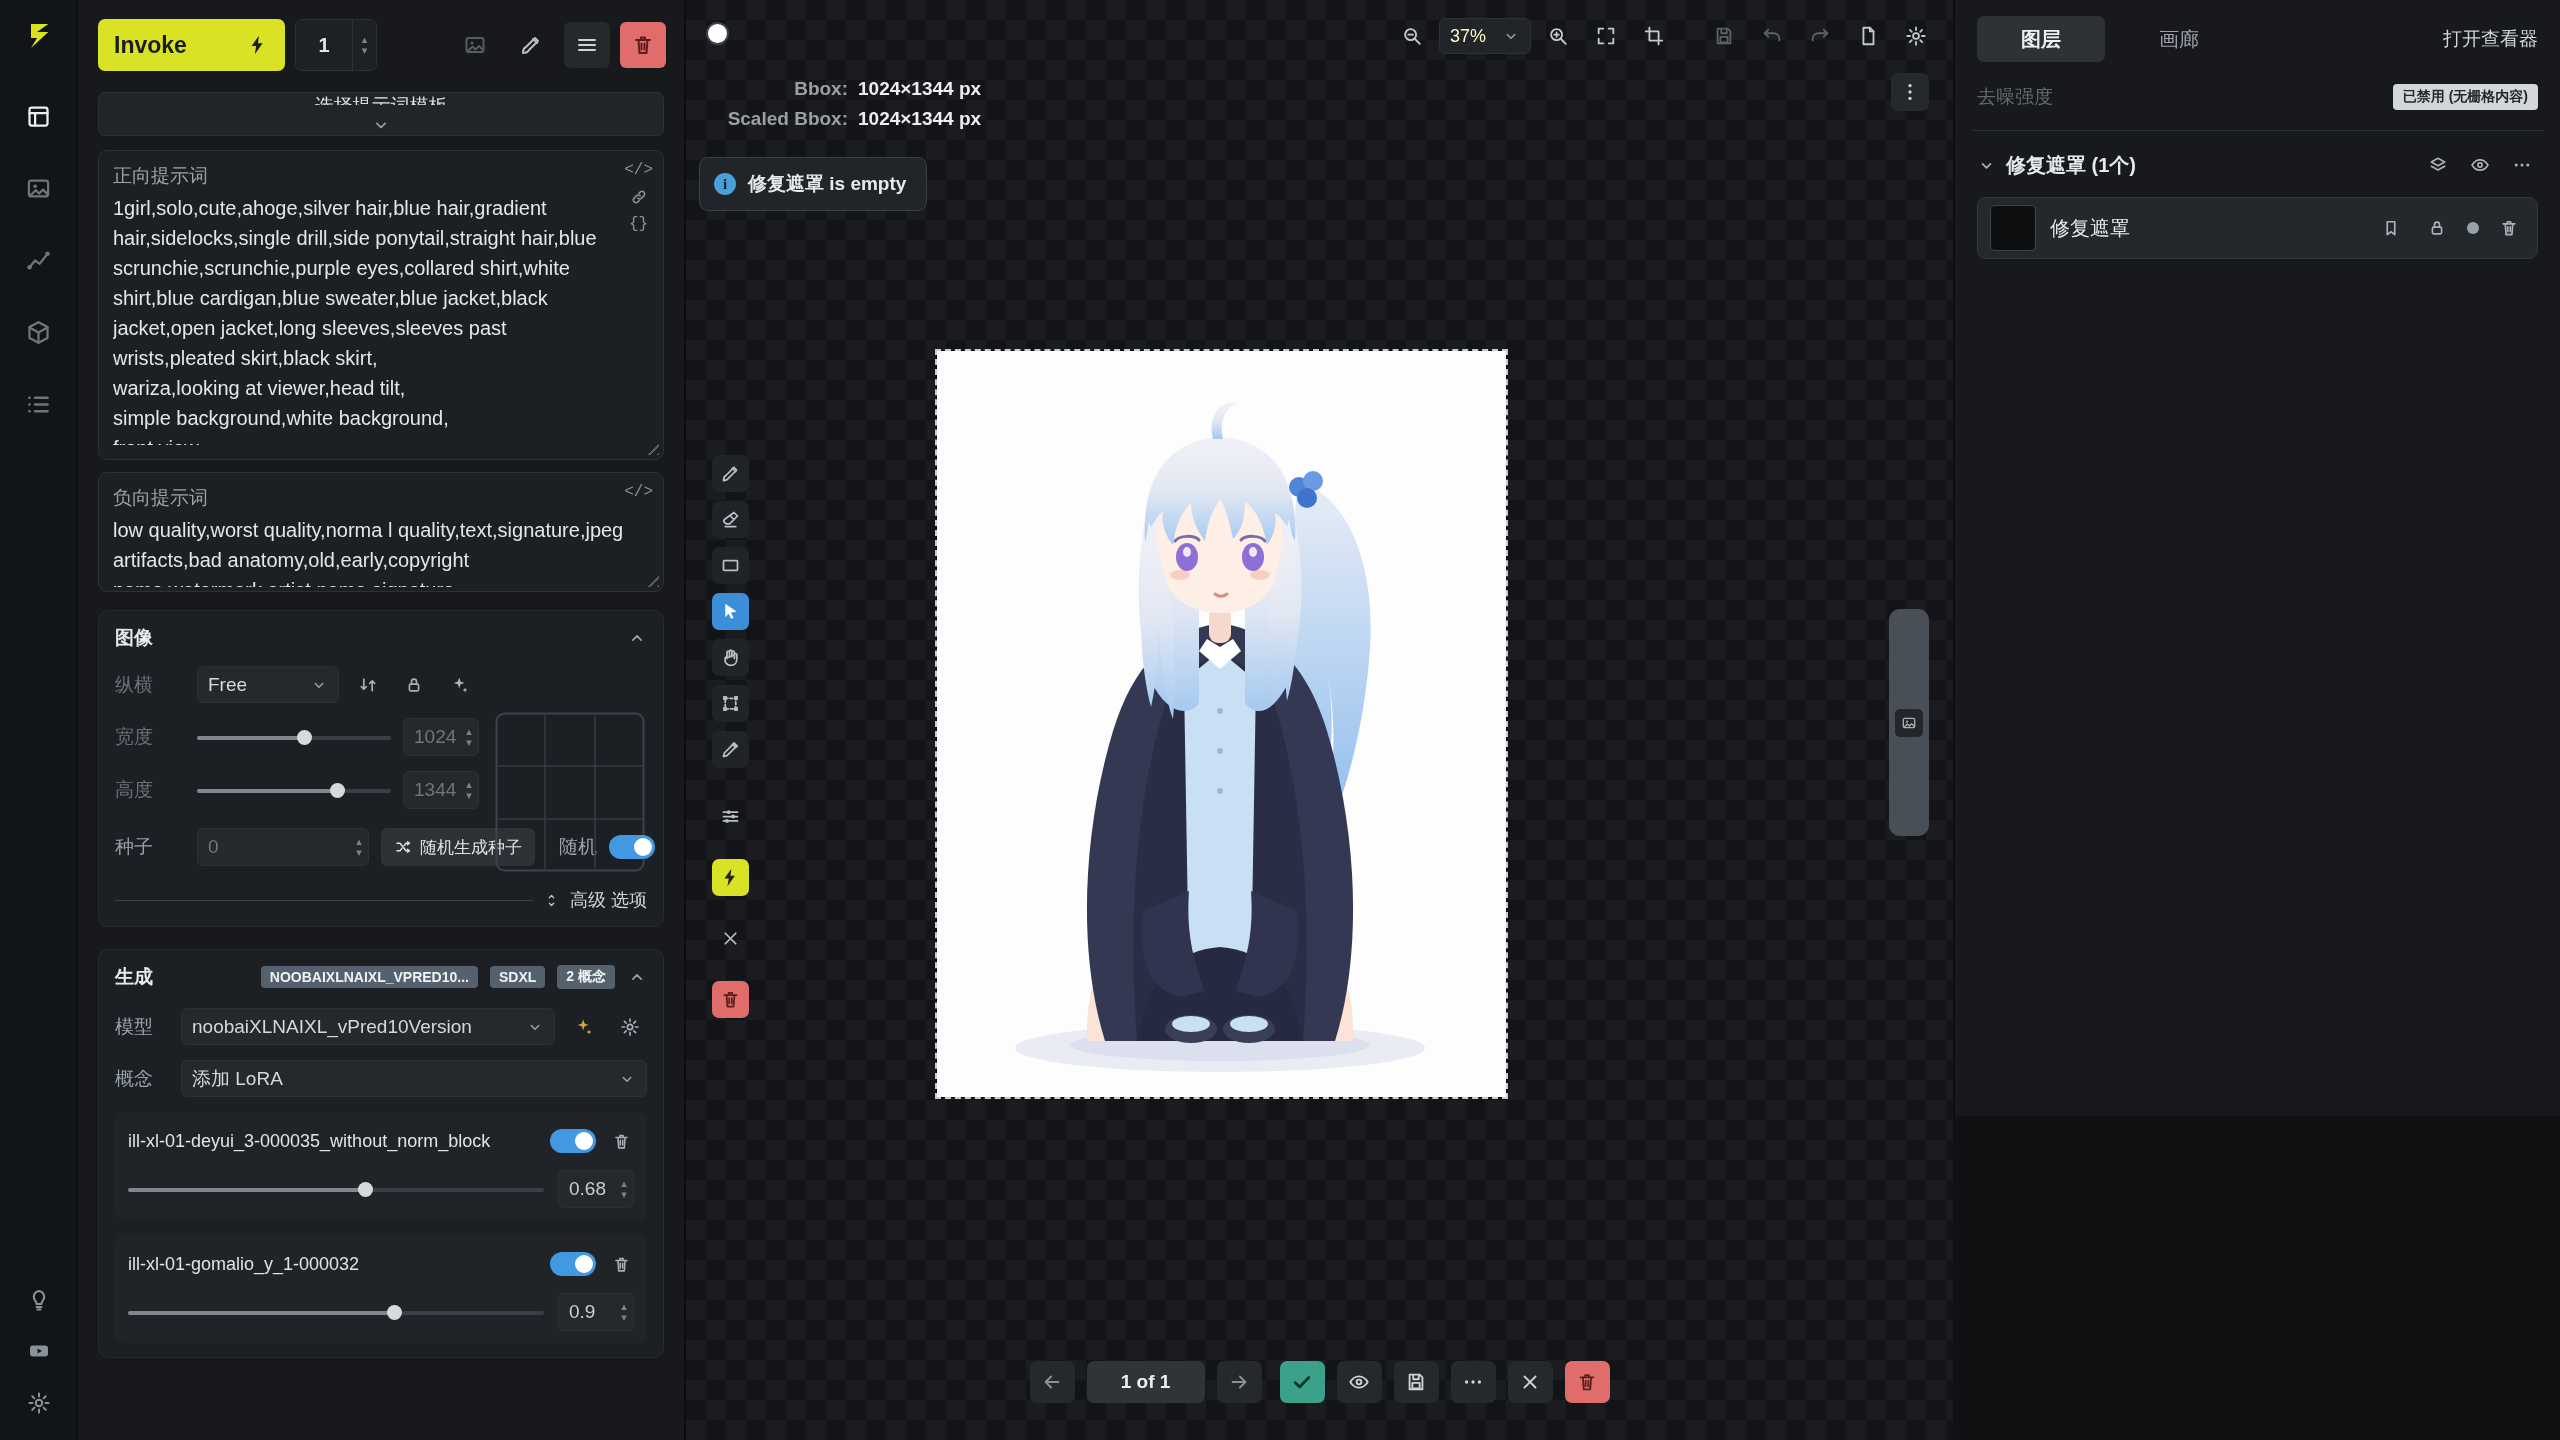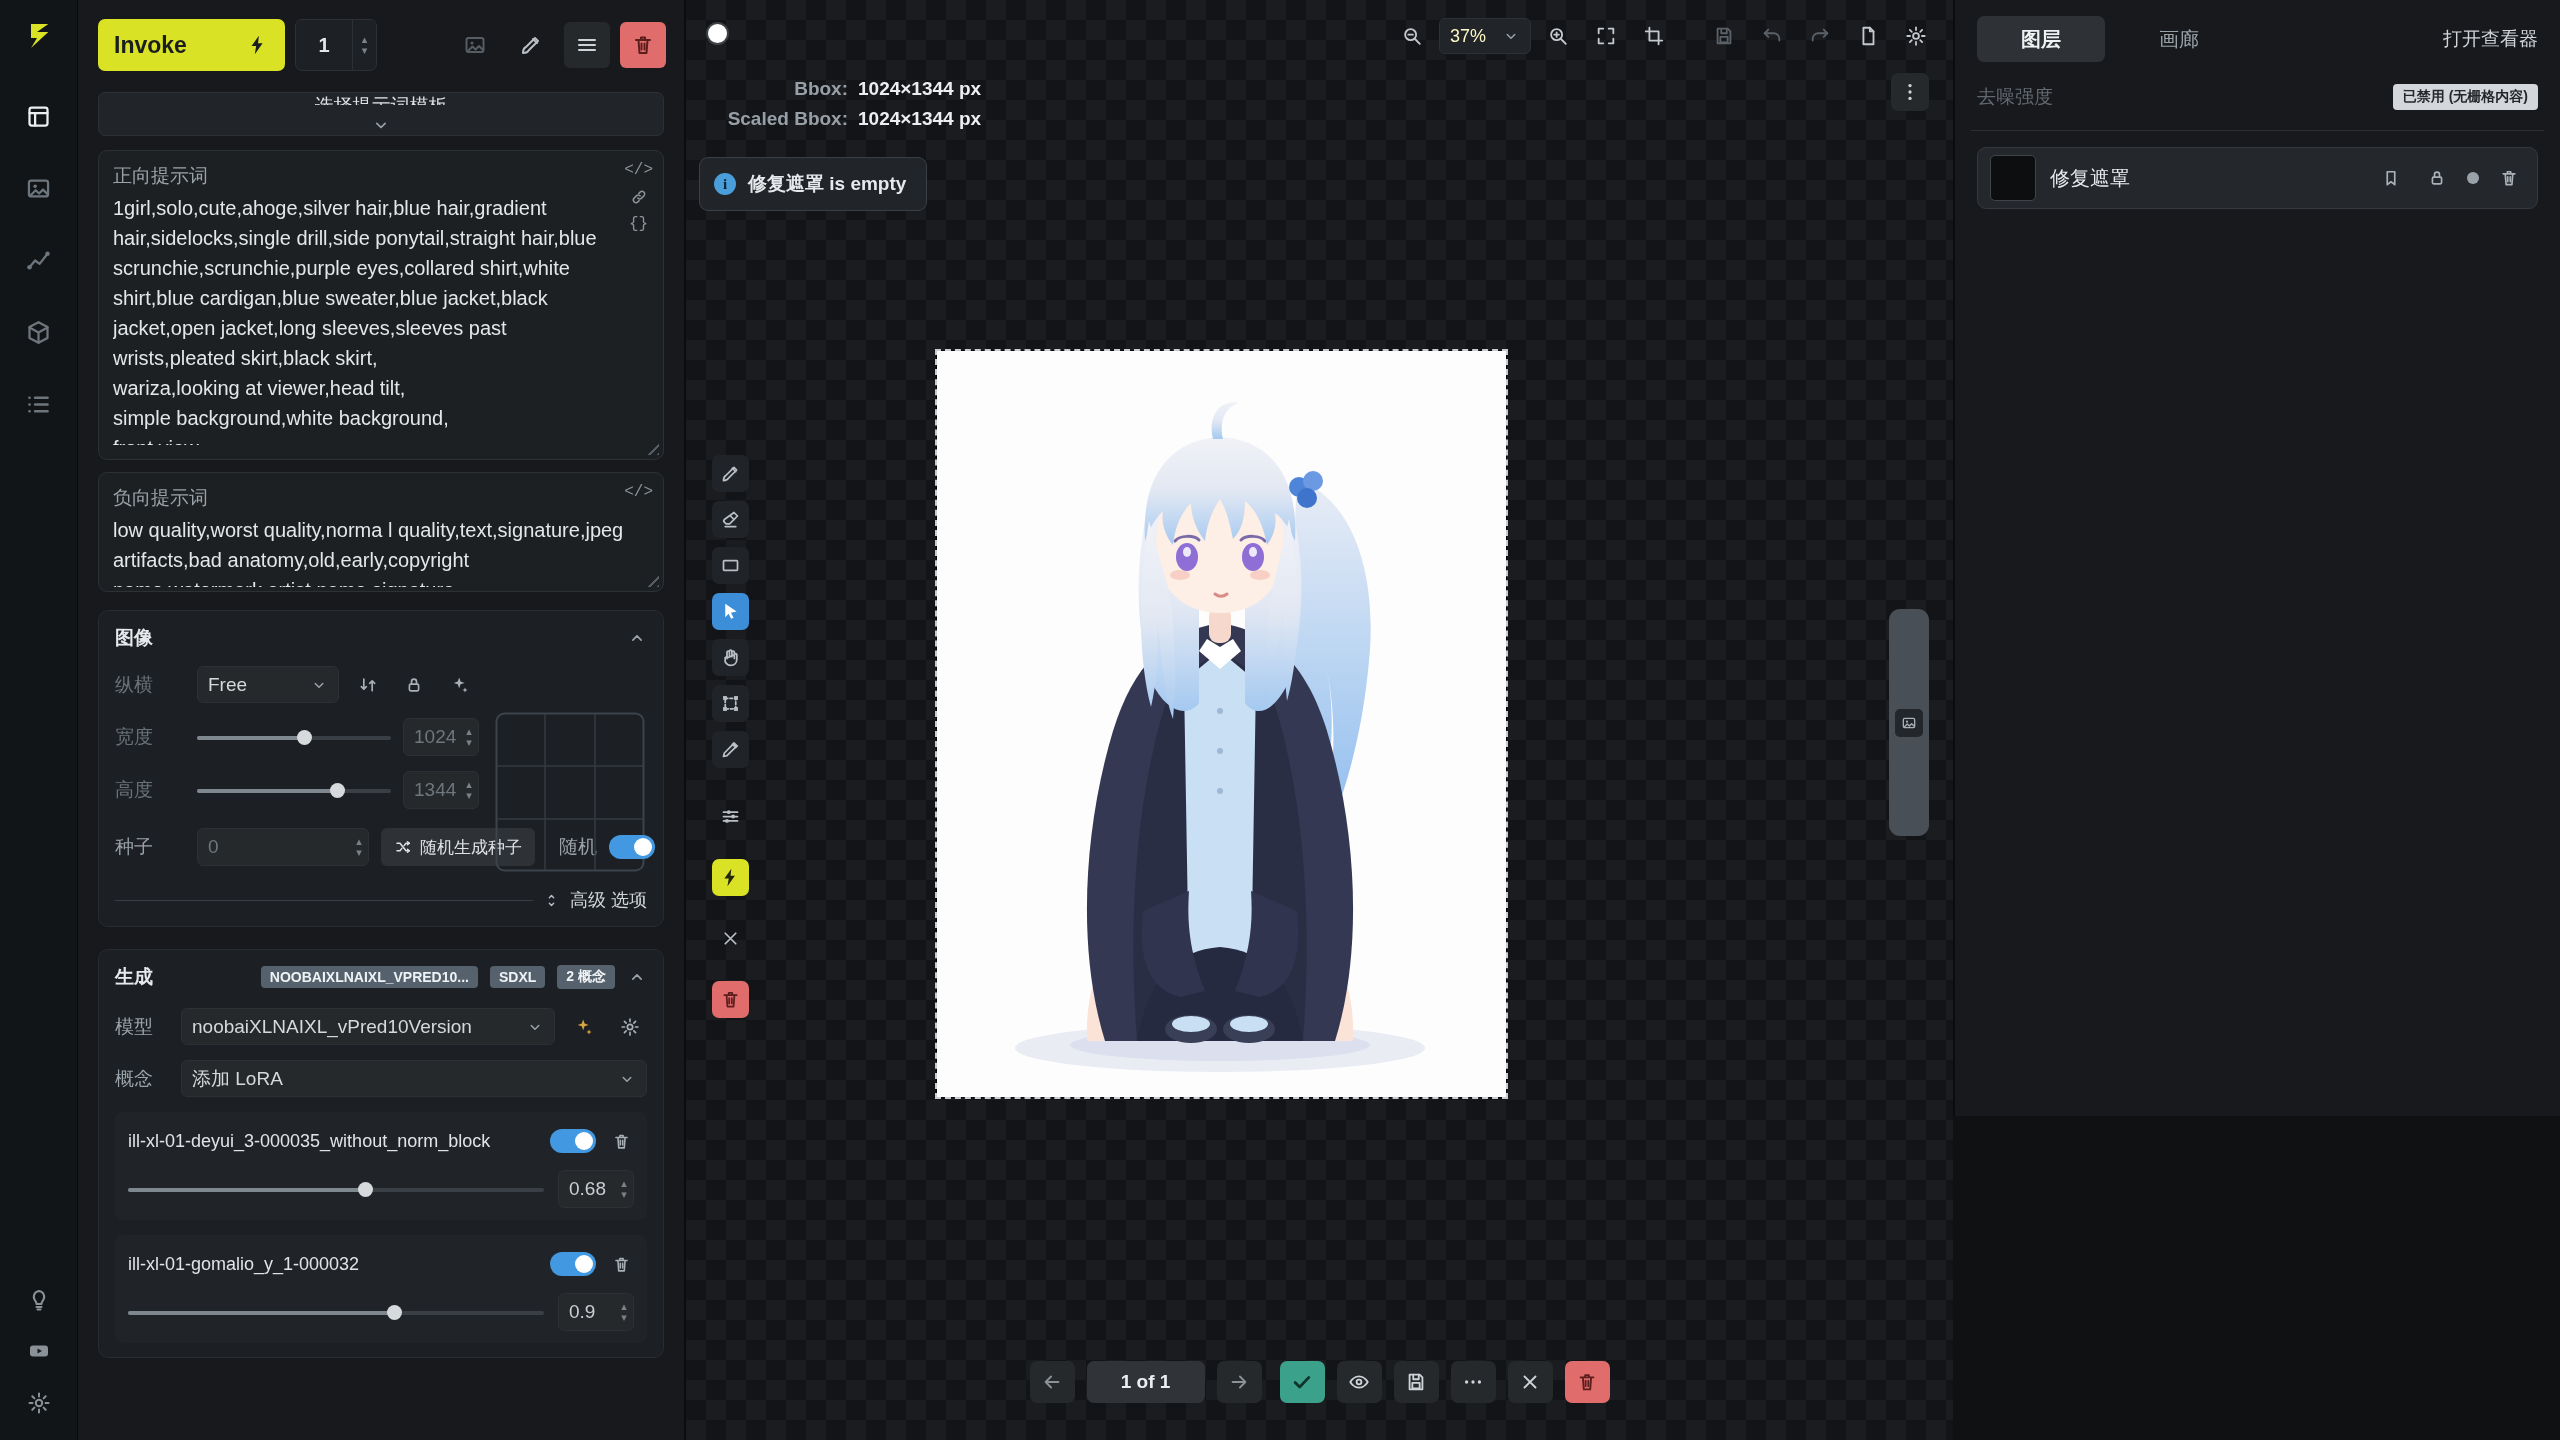--- a/index.html
+++ b/index.html
@@ -978,20 +978,42 @@
 
 
     <div class="rrow" style="margin-top:22px">
       <span class="rlabel2 dis">去噪强度</span>
       <span class="spacer"></span>
       <span class="dis-badge">已禁用 (无栅格内容)</span>
     </div>
 
     <hr class="rdivider">
 
+    <div class="group-head">
+      <svg class="ic" width="19" height="19">
+          <use href="#i-chevd"></use>
+        </svg>
+      <span class="group-title">修复遮罩 (1个)</span>
+      <span class="spacer"></span>
+      <button class="mini-ghost">
+          <svg class="ic" width="20" height="20">
+            <use href="#i-stack"></use>
+          </svg>
+        </button>
+      <button class="mini-ghost">
+          <svg class="ic" width="20" height="20">
+            <use href="#i-eye"></use>
+          </svg>
+        </button>
+      <button class="mini-ghost">
+          <svg class="ic" width="20" height="20">
+            <use href="#i-dotsh"></use>
+          </svg>
+        </button>
+    </div>
 
     <div class="layer-card">
       <div class="layer-thumb"></div>
       <span class="layer-name">修复遮罩</span>
       <button class="mini-ghost">
           <svg class="ic" width="20" height="20">
             <use href="#i-bookmark"></use>
           </svg>
         </button>
       <button class="mini-ghost">

